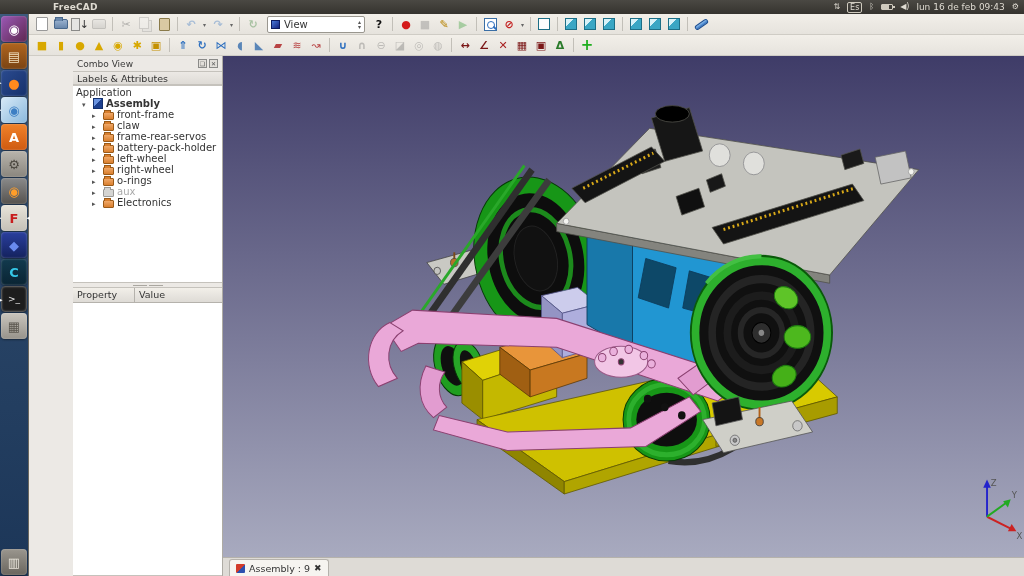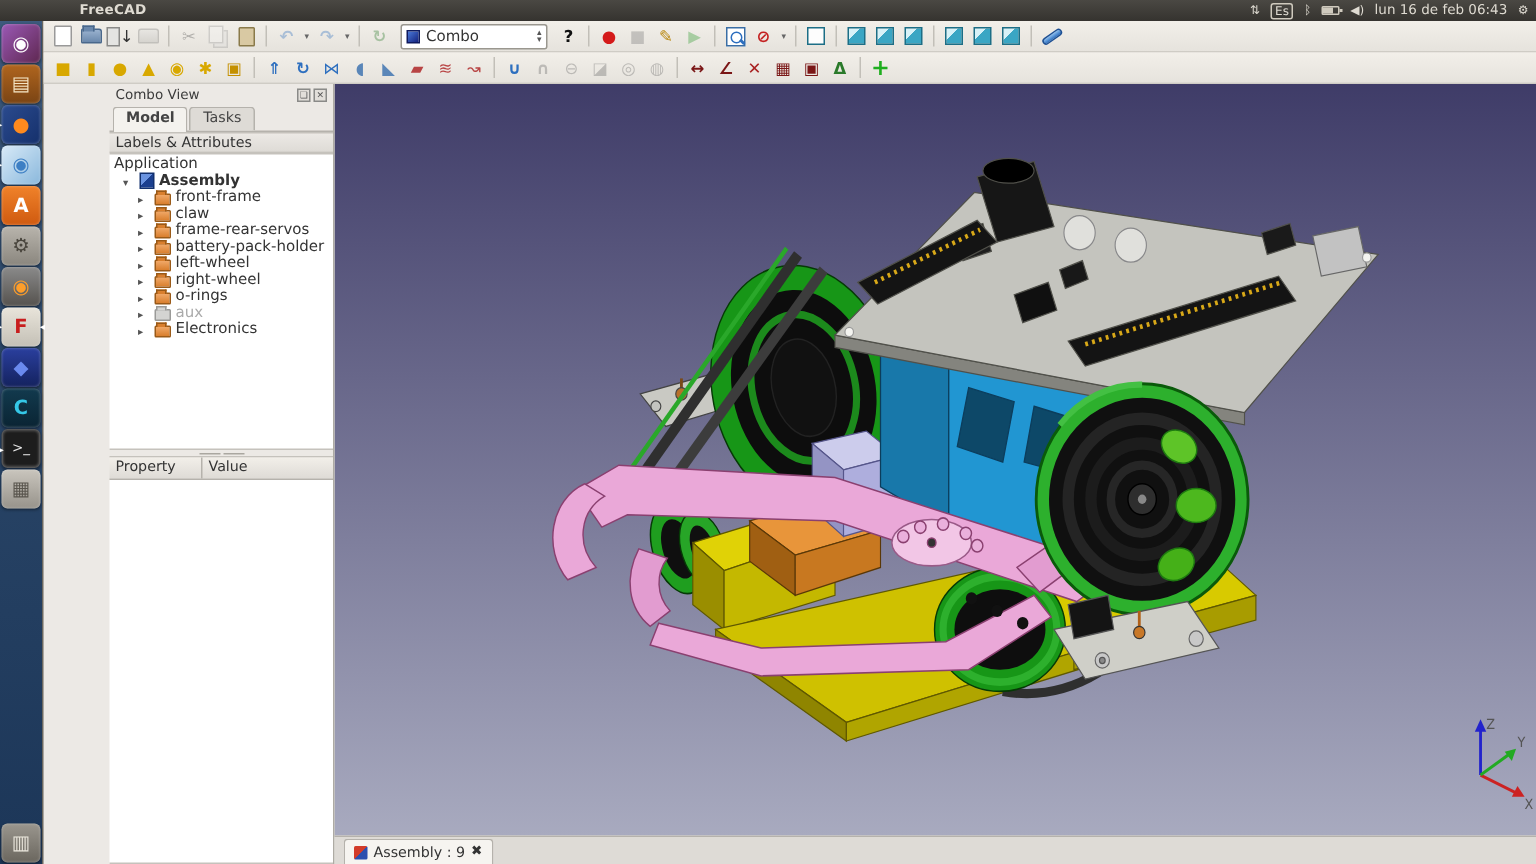--- a/index.html
+++ b/index.html
@@ -114,21 +114,21 @@
 
   <div id="topbar">
     <span class="apptitle">FreeCAD</span>
     <span class="spacer"></span>
     <span class="tright">
       <span class="tico">⇅</span>
       <span class="kbdbox">Es</span>
       <span class="tico">ᛒ</span>
       <span class="batt"></span>
       <span class="tico">◀)</span>
-      <span>lun 16 de feb 06:43</span>
+      <span>lun 16 de feb 09:43</span>
       <span class="tico">⚙</span>
     </span>
   </div>
 
   <div id="launcher">
     <div>
 
         <div class="lt" style="background:linear-gradient(135deg,#9b59b6,#5e2750);color:#fff">
           <span class="ind-l"></span>
           <span>◉</span>
@@ -259,21 +259,21 @@
             <b style="font-weight:inherit">▾</b>
           </span>
           <span class="tbsep"><i></i><b style="font-weight:inherit"></b></span>
           <span class="tbi dis" style="color:#2a7a2a;font-weight:bold">
             <i></i>
             <b style="font-weight:inherit">↻</b>
           </span>
         </span>
       <span class="wb-combo">
         <span class="wb-cube"></span>
-        <span>Combo</span>
+        <span>View</span>
         <span class="spin">
           <span>▴</span><br>
           <span>▾</span>
         </span>
       </span>
       <span style="display:flex;align-items:center;gap:1px">
 
       <span class="tbi" style="color:#111;font-weight:bold">
             <i></i>
             <b style="font-weight:inherit">?</b>
@@ -470,24 +470,20 @@
     </div>
 
     <div class="main">
 
       <div class="combo">
         <div class="cv-title">
           <span>Combo View</span>
           <span class="sp"></span>
           <span class="cv-btn">❏</span>
           <span class="cv-btn">✕</span>
-        </div>
-        <div class="cv-tabs">
-          <span class="cv-tab active">Model</span>
-          <span class="cv-tab">Tasks</span>
         </div>
         <div class="cv-header">Labels &amp; Attributes</div>
         <div class="tree">
           <div class="trow root">
             <span class="tlabel">Application</span>
           </div>
           <div class="trow asm">
             <span class="tarrow">▾</span>
             <span class="docico"></span>
             <span>Assembly</span>

